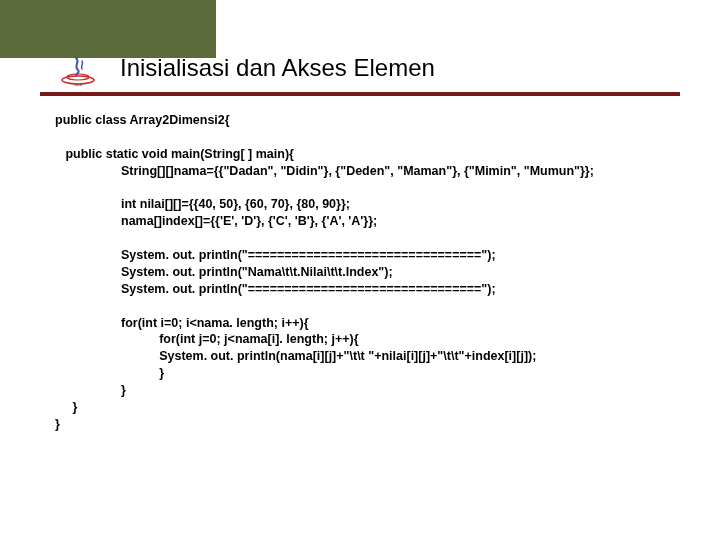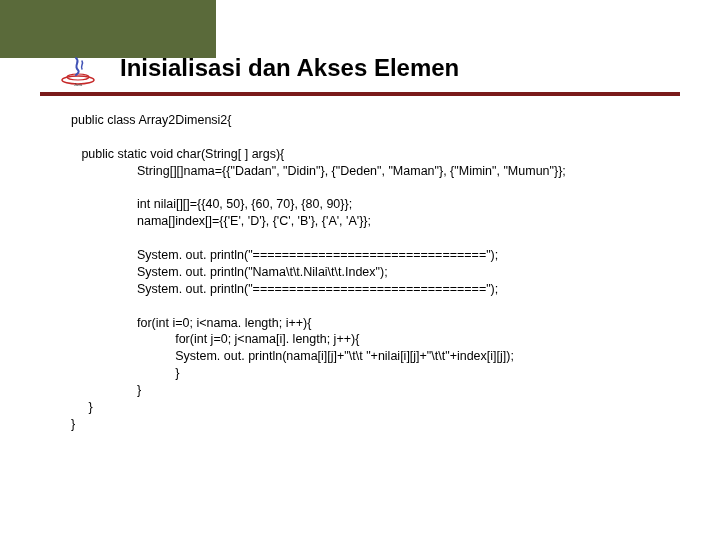--- a/index.html
+++ b/index.html
@@ -23,42 +23,42 @@
     top: 56px;
     left: 56px;
     width: 44px;
     height: 30px;
   }
   .title {
     position: absolute;
     top: 54px;
     left: 120px;
     font-size: 24px;
-    font-weight: bold;
+    font-weight: normal;
     color: #000;
   }
   .underline {
     position: absolute;
     top: 92px;
     left: 40px;
     width: 640px;
     height: 4px;
     background: #7a1a1a;
   }
   .content {
     position: absolute;
     top: 112px;
     left: 55px;
     width: 640px;
     font-size: 12.5px;
     line-height: 1.35;
     color: #000;
   }
   .content div { white-space: pre; }
-  .b { font-weight: normal; margin-left: 16px; }
+  .b { font-weight: bold; }
 </style>
 </head>
 <body>
 
 <div class="top-block"></div>
 
 <div class="logo">
   <svg viewBox="0 0 44 30">
     <ellipse cx="22" cy="24" rx="16" ry="4" fill="none" stroke="#c62828" stroke-width="1.5"></ellipse>
     <ellipse cx="22" cy="21" rx="11" ry="3" fill="none" stroke="#c62828" stroke-width="1.2"></ellipse>
@@ -67,21 +67,21 @@
     <text x="22" y="30" font-size="4" text-anchor="middle" fill="#333" font-family="Arial">Java</text>
   </svg>
 </div>
 
 <div class="title">Inisialisasi dan Akses Elemen</div>
 <div class="underline"></div>
 
 <div class="content">
   <div class="b">public class Array2Dimensi2{</div>
   <div> </div>
-  <div class="b">   <span>public static void char(String[ ] args){</span></div>
+  <div class="b">   <span>public static void main(String[ ] main){</span></div>
   <div class="b">                   <span>String[][]nama={{"Dadan", "Didin"}, {"Deden", "Maman"}, {"Mimin", "Mumun"}};</span></div>
   <div> </div>
   <div class="b">                   <span>int nilai[][]={{40, 50}, {60, 70}, {80, 90}};</span></div>
   <div class="b">                   <span>nama[]index[]={{'E', 'D'}, {'C', 'B'}, {'A', 'A'}};</span></div>
   <div> </div>
   <div class="b">                   <span>System. out. println("================================");</span></div>
   <div class="b">                   <span>System. out. println("Nama\t\t.Nilai\t\t.Index");</span></div>
   <div class="b">                   <span>System. out. println("================================");</span></div>
   <div> </div>
   <div class="b">                   <span>for(int i=0; i&lt;nama. length; i++){</span></div>

